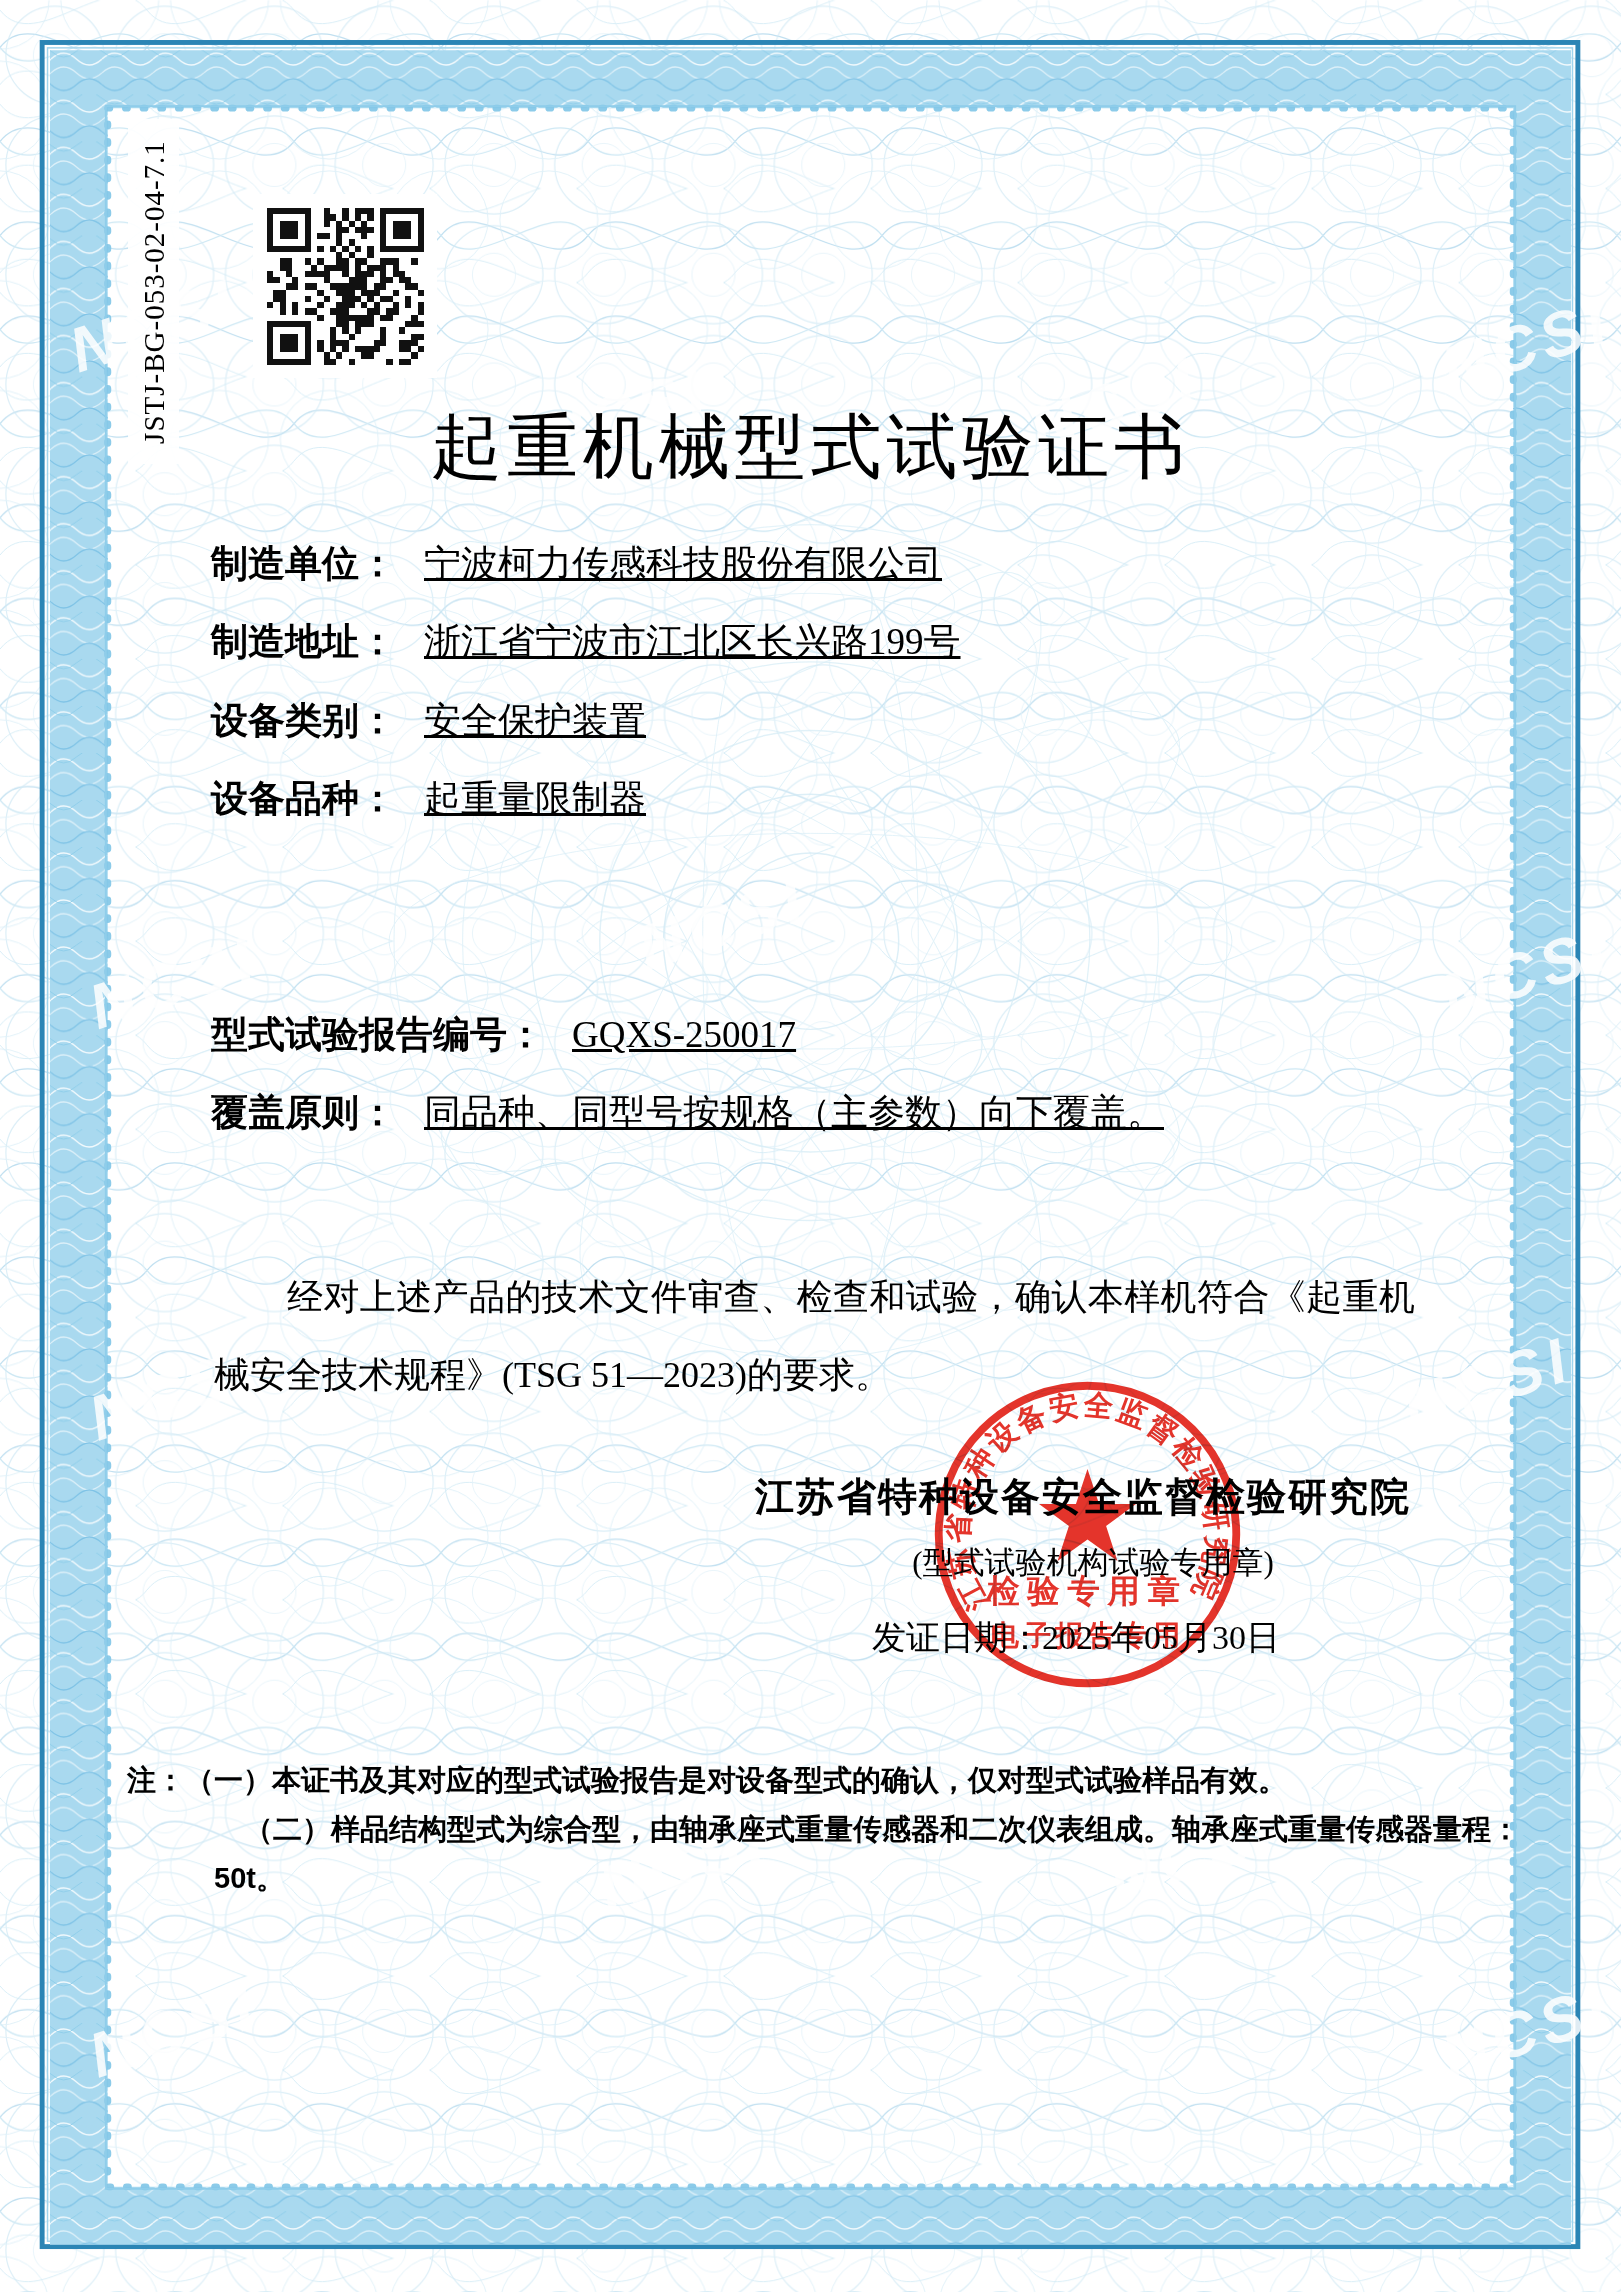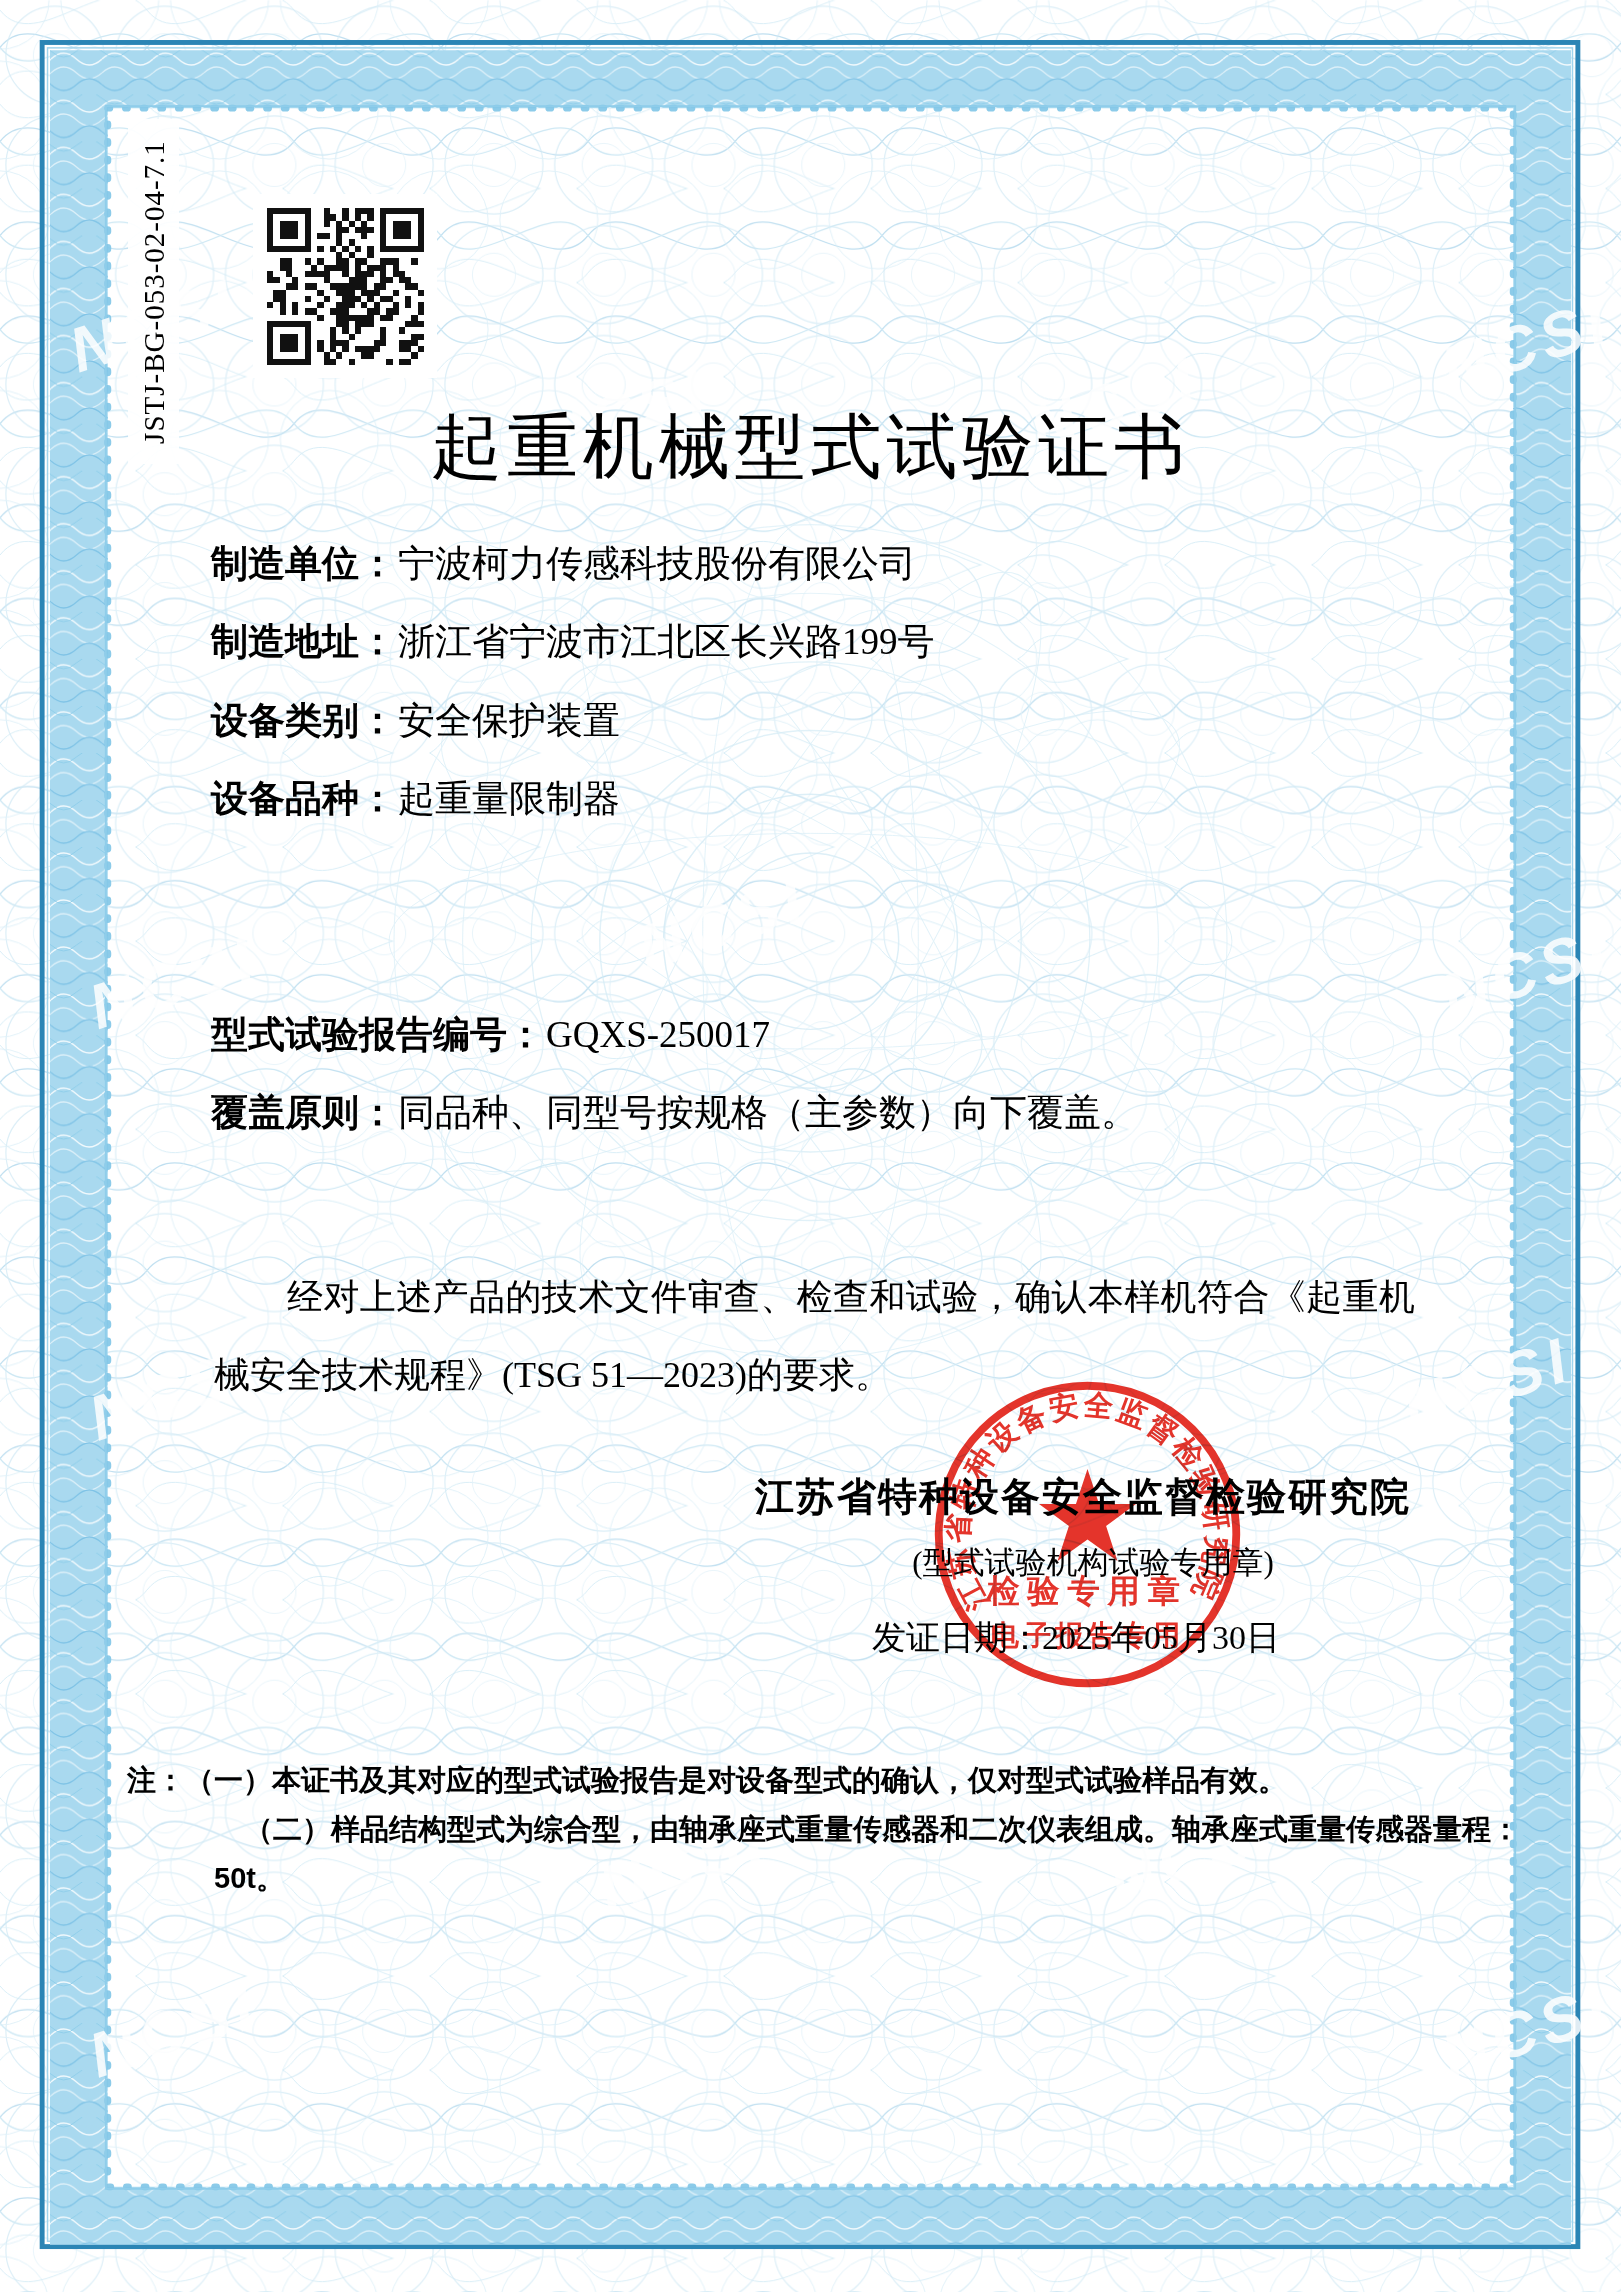--- a/index.html
+++ b/index.html
@@ -16,21 +16,21 @@
   
   .qrbox{position:absolute;left:253px;top:194px;width:184px;height:184px;background:#fff;z-index:2;
          display:flex;align-items:center;justify-content:center;}
   
   .certno{position:absolute;left:730px;top:216px;font-size:39px;letter-spacing:2px;z-index:2;white-space:nowrap;}
   .title{position:absolute;left:0;width:1621px;top:400px;text-align:center;font-size:71px;
          font-weight:normal;letter-spacing:4.9px;z-index:2;font-family:"Liberation Serif",serif;}
   
   .frow{position:absolute;left:211px;white-space:nowrap;z-index:2;font-size:37px;}
   .flabel{font-weight:bold;font-family:"Liberation Sans",sans-serif;}
-  .fvalue{font-family:"Liberation Serif",serif;margin-left:2px;}
+  .fvalue{font-family:"Liberation Serif",serif;margin-left:28px;text-decoration:underline;}
   
   .statement{position:absolute;left:214px;top:1258px;width:1201px;z-index:2;
              font-size:36px;line-height:78px;text-indent:73px;text-align:justify;}
   
   .issuer-name{position:absolute;left:755px;top:1470px;z-index:2;font-size:39px;font-weight:bold;
                font-family:"Liberation Sans",sans-serif;letter-spacing:2px;white-space:nowrap;}
   .seal-note{position:absolute;left:848px;top:1542px;width:490px;text-align:center;z-index:2;
              font-size:31px;white-space:nowrap;}
   .date-line{position:absolute;left:872px;top:1615px;z-index:2;font-size:34px;white-space:nowrap;}
   

